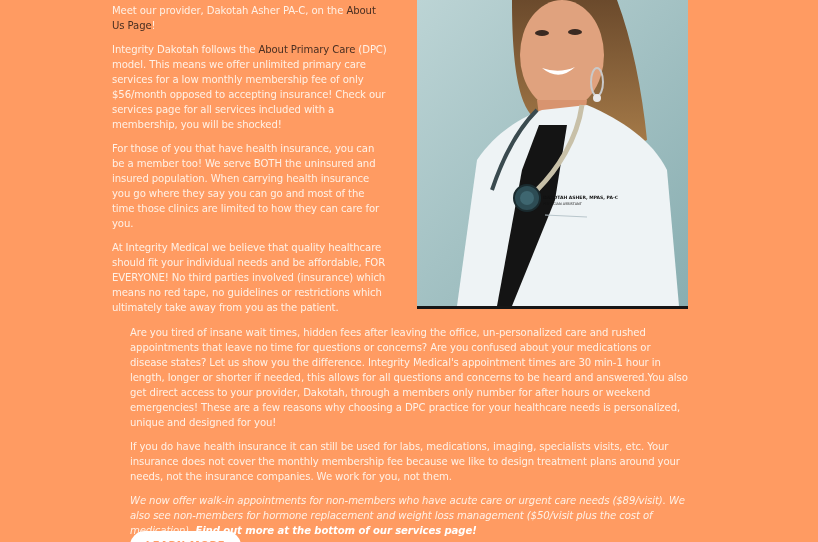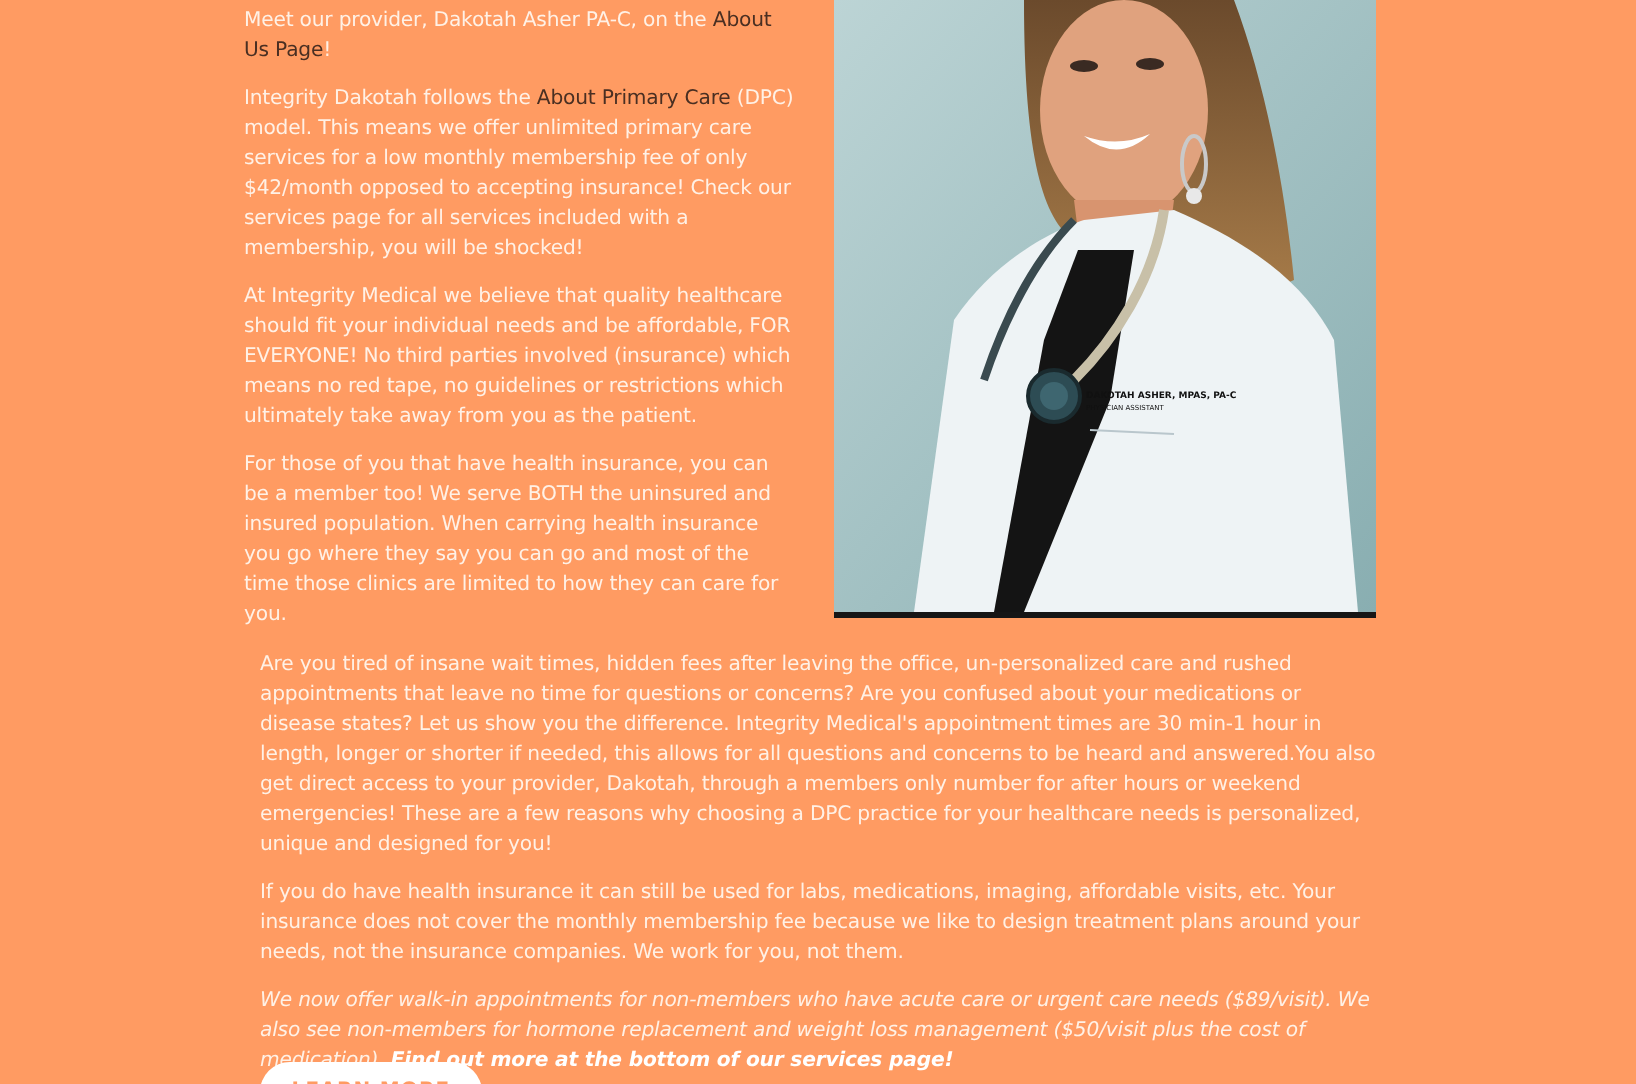--- a/index.html
+++ b/index.html
@@ -15,21 +15,21 @@
       color: #FFF1E6;
       position: relative;
     }
     .page {
       position: absolute;
       left: 0; top: 0;
       width: 818px; height: 542px;
     }
     .intro-col {
       position: absolute;
-      left: 122px;
+      left: 112px;
       top: 3px;
       width: 275px;
     }
     p {
       margin: 0 0 9px 0;
       font-size: 10.1px;
       line-height: 15px;
       letter-spacing: -0.1px;
     }
     .link {
@@ -77,25 +77,25 @@
     }
   </style>
 </head>
 <body>
 
 <div class="page">
 
   <div class="intro-col">
     <p><span>Meet our provider, Dakotah Asher PA-C, on the </span><a href="#" class="link">About Us Page</a><span>!</span></p>
 
-    <p><span>Integrity Dakotah follows the </span><a href="#" class="link">About Primary Care</a><span> (DPC) model. This means we offer unlimited primary care services for a low monthly membership fee of only $42/month opposed to accepting insurance! Check our services page for all services included with a membership, you will be shocked!</span></p>
+    <p><span>Integrity Dakotah follows the </span><a href="#" class="link">About Primary Care</a><span> (DPC) model. This means we offer unlimited primary care services for a low monthly membership fee of only $56/month opposed to accepting insurance! Check our services page for all services included with a membership, you will be shocked!</span></p>
+
+    <p>For those of you that have health insurance, you can be a member too! We serve BOTH the uninsured and insured population. When carrying health insurance you go where they say you can go and most of the time those clinics are limited to how they can care for you.</p>
 
     <p>At Integrity Medical we believe that quality healthcare should fit your individual needs and be affordable, FOR EVERYONE! No third parties involved (insurance) which means no red tape, no guidelines or restrictions which ultimately take away from you as the patient.</p>
-
-    <p>For those of you that have health insurance, you can be a member too! We serve BOTH the uninsured and insured population. When carrying health insurance you go where they say you can go and most of the time those clinics are limited to how they can care for you.</p>
   </div>
 
   <div class="photo" title="Provider Dakotah Asher in white coat with stethoscope">
     <svg width="271" height="306" viewBox="0 0 271 306">
       <defs>
         <linearGradient id="bg" x1="0" y1="0" x2="1" y2="1">
           <stop offset="0" stop-color="#bcd4d5"></stop>
           <stop offset="1" stop-color="#89aeb1"></stop>
         </linearGradient>
         <linearGradient id="hair" x1="0" y1="0" x2="0" y2="1">
@@ -130,19 +130,19 @@
 
       <text x="126" y="199" font-size="4.5" font-weight="bold" fill="#111" font-family="DejaVu Sans, sans-serif">DAKOTAH ASHER, MPAS, PA-C</text>
       <text x="126" y="205" font-size="3.5" fill="#111" font-family="DejaVu Sans, sans-serif">PHYSICIAN ASSISTANT</text>
 
       <path d="M128 215 L170 217" stroke="#b9c6cc" stroke-width="1"></path>
     </svg>
   </div>
 
   <div class="full-col">
     <p>Are you tired of insane wait times, hidden fees after leaving the office, un-personalized care and rushed appointments that leave no time for questions or concerns? Are you confused about your medications or disease states? Let us show you the difference. Integrity Medical's appointment times are 30 min-1 hour in length, longer or shorter if needed, this allows for all questions and concerns to be heard and answered.You also get direct access to your provider, Dakotah, through a members only number for after hours or weekend emergencies! These are a few reasons why choosing a DPC practice for your healthcare needs is personalized, unique and designed for you!</p>
-    <p>If you do have health insurance it can still be used for labs, medications, imaging, affordable visits, etc. Your insurance does not cover the monthly membership fee because we like to design treatment plans around your needs, not the insurance companies. We work for you, not them.</p>
+    <p>If you do have health insurance it can still be used for labs, medications, imaging, specialists visits, etc. Your insurance does not cover the monthly membership fee because we like to design treatment plans around your needs, not the insurance companies. We work for you, not them.</p>
     <p><span class="italic">We now offer walk-in appointments for non-members who have acute care or urgent care needs ($89/visit). We also see non-members for hormone replacement and weight loss management ($50/visit plus the cost of medication). </span><span class="bold-italic">Find out more at the bottom of our services page!</span></p>
   </div>
 
   <button class="learn-more">LEARN MORE</button>
 
 </div>
 
 </body></html>

